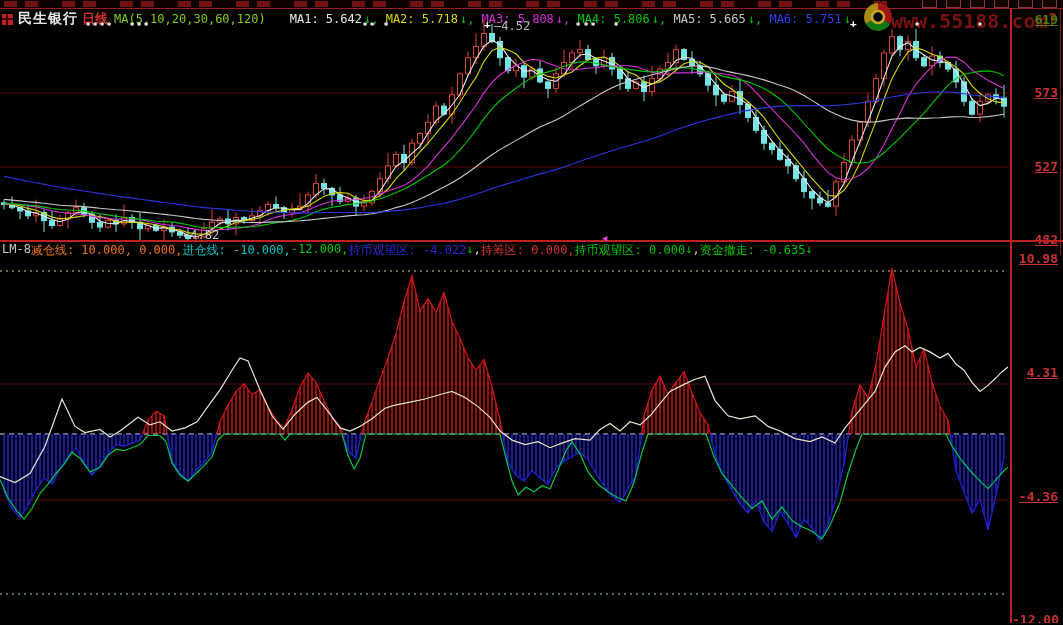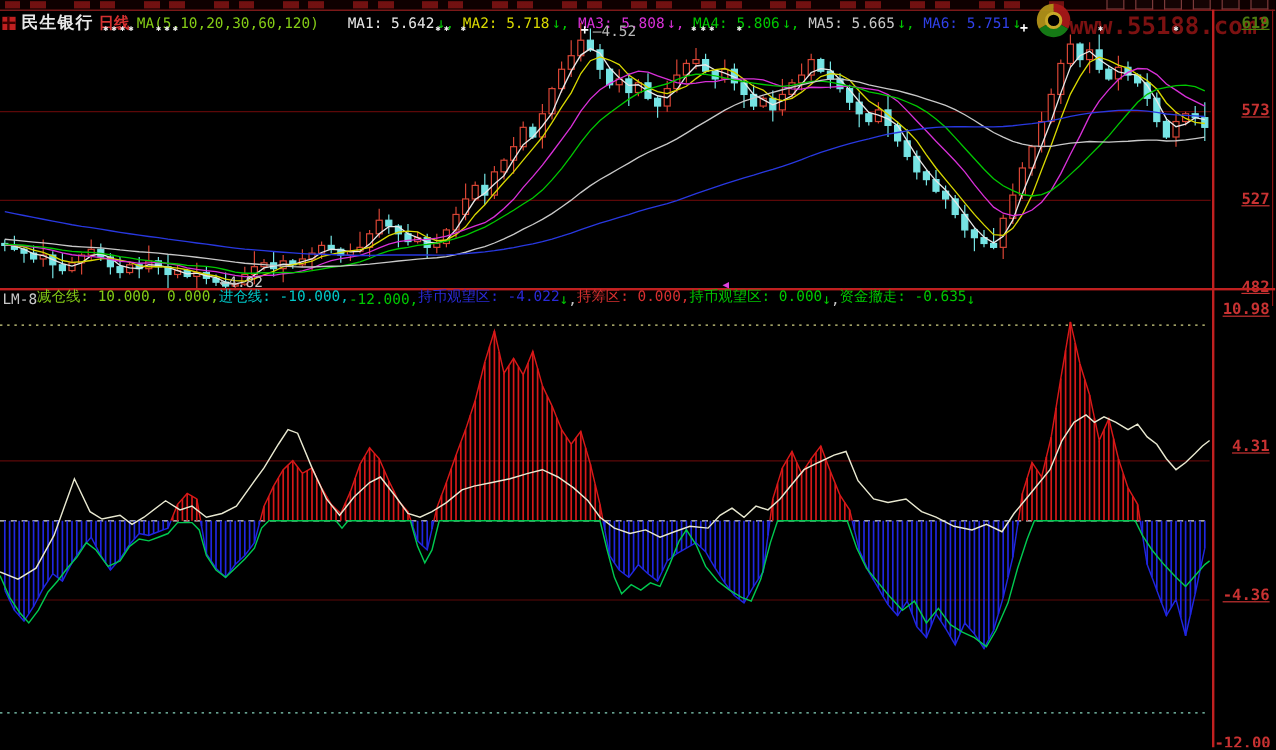--- a/index.html
+++ b/index.html
@@ -16,21 +16,21 @@
   .vaxis{position:absolute;left:1010px;top:8px;width:2px;height:617px;background:#c02020;}
   .rframe{position:absolute;left:1060px;top:8px;width:1px;height:247px;background:#8a1515;}
   .hrow{position:absolute;left:2px;top:10px;height:18px;display:flex;align-items:center;white-space:nowrap;font-size:12px;}
   .appicon{width:11px;height:11px;background:#c02020;margin-right:5px;position:relative;display:inline-block;}
   .appicon:before{content:"";position:absolute;left:4px;top:0;width:2px;height:11px;background:#400000;}
   .appicon:after{content:"";position:absolute;left:0;top:4px;width:11px;height:2px;background:#400000;}
   .stock{color:#e8e8e8;font-size:14px;font-weight:bold;letter-spacing:1px;}
   .period{color:#d43030;font-size:13px;font-weight:bold;margin:0 6px 0 4px;}
   .macap{color:#84cc16;margin-right:24px;}
   .maseg{margin-right:2px;}
-  .irow{position:absolute;left:2px;top:242px;height:14px;display:flex;align-items:flex-end;white-space:nowrap;font-size:12px;}
+  .irow{position:absolute;left:2px;top:242px;height:14px;display:flex;align-items:flex-start;white-space:nowrap;font-size:12px;}
   .axlbl{position:absolute;left:1012px;width:46px;text-align:right;color:#c83232;
          font-size:13px;font-weight:bold;text-decoration:underline;line-height:13px;}
   .iaxlbl{text-decoration:underline;}
   svg{position:absolute;left:0;}
   .wmtext{position:absolute;left:891px;top:9px;color:#7c1111;font-size:20px;font-weight:bold;letter-spacing:0px;}
   .wmq{position:absolute;left:1048px;top:11px;color:#b02020;font-size:15px;font-weight:bold;}
   .annot{position:absolute;color:#c8c8c8;font-size:12px;}
   .star{position:absolute;color:#f0f0f0;font-size:7px;line-height:7px;}
   .plus{position:absolute;color:#ffffff;font-size:11px;font-weight:bold;line-height:10px;}
   .tri{position:absolute;font-size:9px;line-height:8px;}
@@ -648,21 +648,21 @@
       <span class="star" style="left: 614px; top: 21px;">✱</span>
       <span class="star" style="left: 915px; top: 21px;">✱</span>
       <span class="star" style="left: 978px; top: 21px;">✱</span>
       <span class="plus" style="left: 484px; top: 20px;">+</span>
       <span class="plus" style="left: 850px; top: 19px;">+</span>
     </div>
   <div class="tri" id="triMarker" style="left: 602px; top: 234px; color: rgb(224, 64, 224);">◀</div>
 
   <div class="irow" id="indHeader">
       <span style="color: rgb(200, 200, 200);">LM-8 </span>
-      <span style="color: #84cc16;">减仓线: 10.000, 0.000, </span>
+      <span style="color: #f97316;">减仓线: 10.000, 0.000, </span>
       <span style="color: rgb(0, 200, 200);">进仓线: -10.000, </span>
       <span style="color: rgb(0, 200, 0);">-12.000, </span>
       <span style="color: rgb(42, 42, 216);">持币观望区: -4.022</span>
       <span style="color: rgb(0, 200, 0);">↓</span>
       <span style="color: rgb(200, 200, 200);">, </span>
       <span style="color: rgb(216, 48, 48);">持筹区: 0.000, </span>
       <span style="color: rgb(0, 200, 0);">持币观望区: 0.000</span>
       <span style="color: rgb(0, 200, 0);">↓</span>
       <span style="color: rgb(200, 200, 200);">, </span>
       <span style="color: rgb(0, 200, 0);">资金撤走: -0.635</span>

